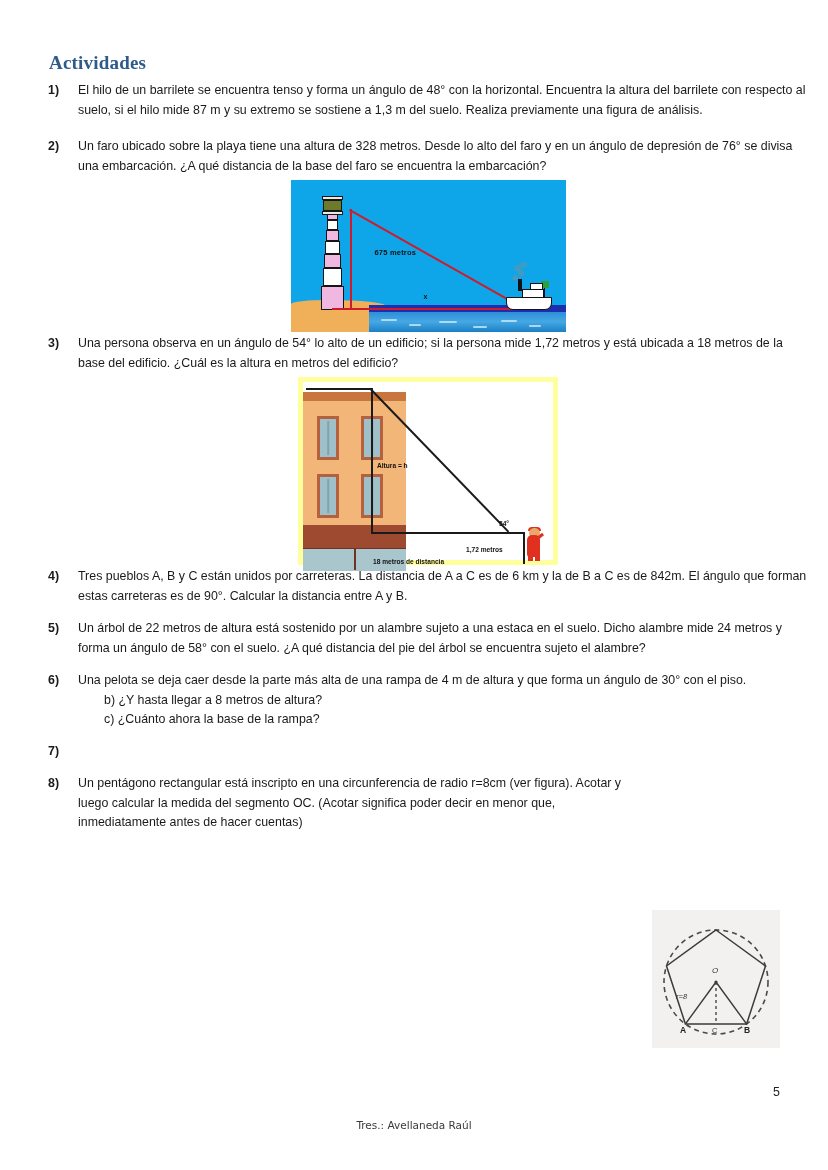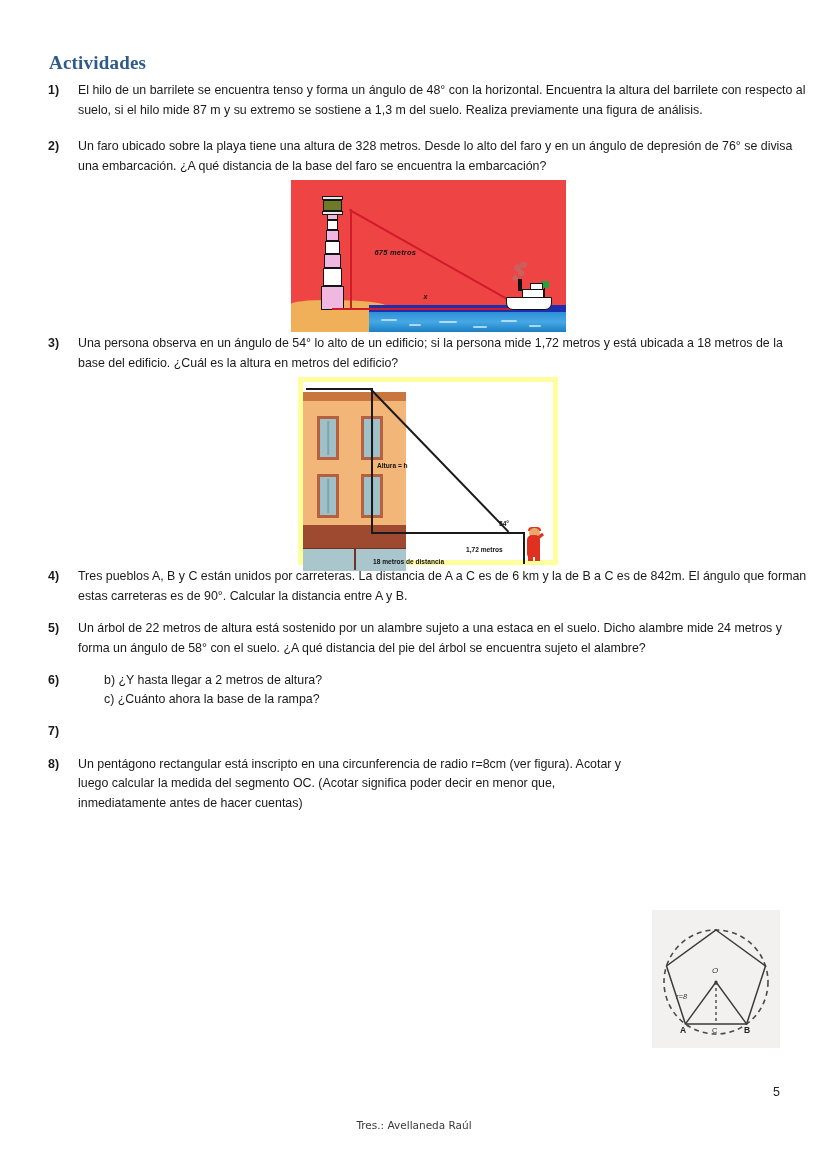--- a/index.html
+++ b/index.html
@@ -53,22 +53,21 @@
   }
   .fig-wrap{
     display:flex;
     justify-content:center;
     margin:4px 0 2px 0;
   }
   
   .fig-lighthouse{
     position:relative;
     width:275px;height:152px;
-    background:#ef4444;
-    font-style:italic;
+    background:#0ea5e9;
   }
   .sand{
     position:absolute;left:0;bottom:0;width:95px;height:27px;
     background:#f0b05a;
     border-radius:0 18px 0 0;
   }
   .sand:after{
     content:"";position:absolute;left:0;top:-5px;width:95px;height:10px;
     background:#f0b05a;border-radius:40% 60% 0 0;
   }
@@ -291,21 +290,22 @@
   <div class="item">
     <div class="item-num">5)</div>
     <div class="item-body">Un árbol de 22 metros de altura está sostenido por un alambre sujeto a una estaca en el suelo. Dicho alambre mide 24 metros y forma un ángulo de 58° con el suelo. ¿A qué distancia del pie del árbol se encuentra sujeto el alambre?</div>
   </div>
 
   <div class="gap-s"></div>
 
   <div class="item">
     <div class="item-num">6)</div>
     <div class="item-body">
-      <div class="sub">b) ¿Y hasta llegar a 2 metros de altura?</div>
+      <span>Una pelota se deja caer desde la parte más alta de una rampa de 4 m de altura y que forma un ángulo de 30° con el piso.</span>
+      <div class="sub">b) ¿Y hasta llegar a 8 metros de altura?</div>
       <div class="sub">c) ¿Cuánto ahora la base de la rampa?</div>
     </div>
   </div>
 
   <div class="gap-s"></div>
 
   <div class="item">
     <div class="item-num">7)</div>
   </div>
 

